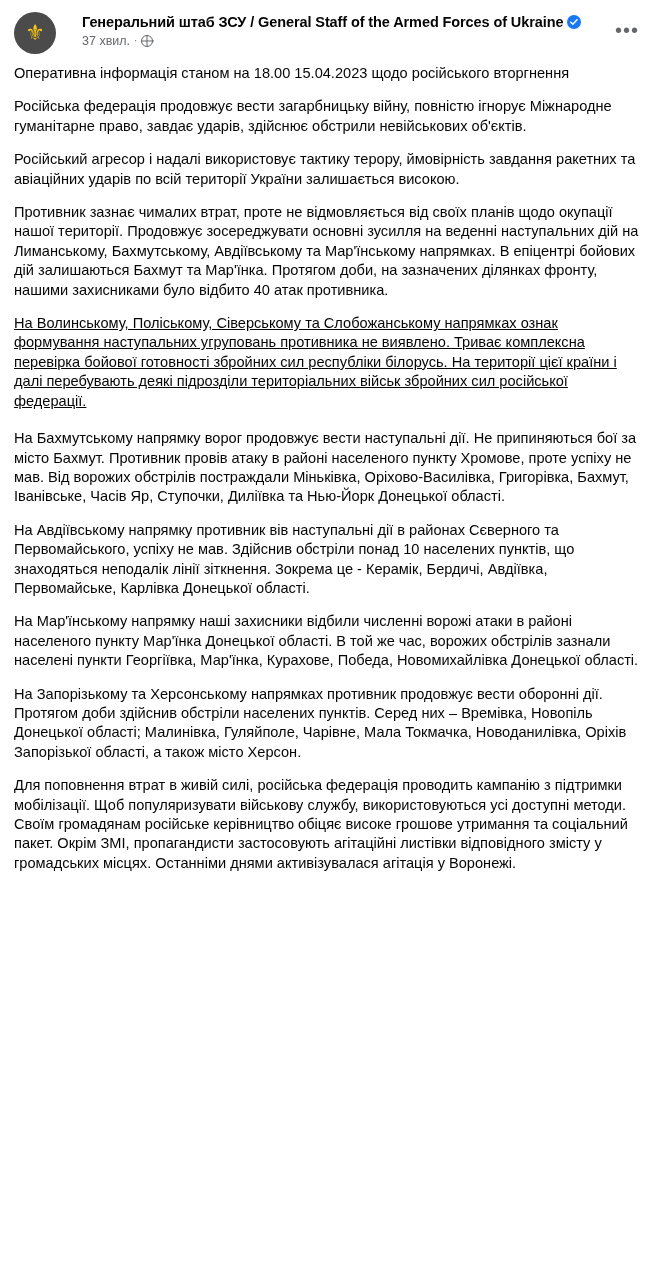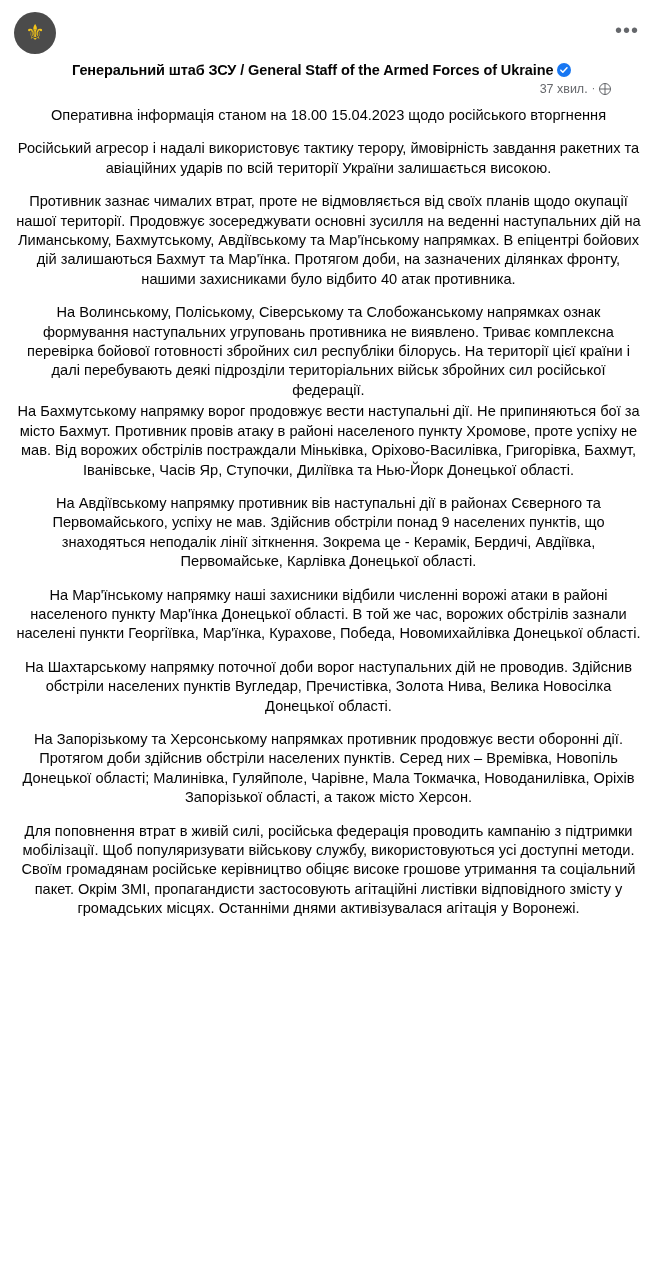--- a/index.html
+++ b/index.html
@@ -38,24 +38,23 @@
   }
   .avatar .trident {
     color: #f5c518;
     font-size: 22px;
     line-height: 1;
     font-family: "DejaVu Sans", sans-serif;
     font-weight: bold;
   }
   .header-text {
     flex: 1 1 auto;
-    padding-left: 16px;
+    padding-left: 26px;
     min-width: 0;
     padding-top: 1px;
-    margin-top: 48px;
   }
   .name-row {
     display: flex;
     align-items: center;
     flex-wrap: wrap;
     line-height: 18px;
   }
   .page-name {
     font-size: 14.5px;
     font-weight: bold;
@@ -73,21 +72,20 @@
     margin-left: 4px;
     flex: 0 0 14px;
   }
   .verified svg { display: block; }
   .meta-row {
     display: flex;
     align-items: center;
     margin-top: 3px;
     color: #65676b;
     font-size: 12.5px;
-    justify-content: flex-end;
   }
   .meta-dot {
     margin: 0 4px;
     font-size: 10px;
     line-height: 1;
   }
   .globe-icon {
     display: inline-block;
     width: 12px;
     height: 12px;
@@ -130,24 +128,23 @@
   }
   .post-body {
     padding: 4px 14px 14px 14px;
     font-size: 14.6px;
     line-height: 1.33;
     color: #050505;
   }
   .post-body p {
     margin: 0 0 14px 0;
     overflow-wrap: break-word;
-    text-align: center;
   }
   .post-body p:last-child { margin-bottom: 0; }
-  .post-body p.tight { margin-bottom: 2px; }
+  .post-body p.tight { margin-bottom: 18px; text-decoration: underline; }
 </style>
 </head>
 <body>
 
 <div class="post">
 
   <div class="post-header">
     <div class="avatar">
       <span class="trident">⚜</span>
     </div>
@@ -164,25 +161,25 @@
         <span>37 хвил.</span>
         <span class="meta-dot">·</span>
         <span class="globe-icon"></span>
       </div>
     </div>
     <div class="menu-btn">•••</div>
   </div>
 
   <div class="post-body">
     <p>Оперативна інформація станом на 18.00 15.04.2023 щодо російського вторгнення</p>
+    <p>Російська федерація продовжує вести загарбницьку війну, повністю ігнорує Міжнародне гуманітарне право, завдає ударів, здійснює обстрили невійськових об'єктів.</p>
     <p>Російський агресор і надалі використовує тактику терору, ймовірність завдання ракетних та авіаційних ударів по всій території України залишається високою.</p>
     <p>Противник зазнає чималих втрат, проте не відмовляється від своїх планів щодо окупації нашої території. Продовжує зосереджувати основні зусилля на веденні наступальних дій на Лиманському, Бахмутському, Авдіївському та Мар'їнському напрямках. В епіцентрі бойових дій залишаються Бахмут та Мар'їнка. Протягом доби, на зазначених ділянках фронту, нашими захисниками було  відбито 40 атак противника.</p>
     <p class="tight">На Волинському, Поліському, Сіверському та Слобожанському напрямках ознак формування наступальних угруповань противника не виявлено. Триває комплексна перевірка бойової готовності збройних сил республіки білорусь. На території цієї країни і далі перебувають деякі підрозділи територіальних військ збройних сил російської федерації.</p>
     <p>На Бахмутському напрямку ворог продовжує вести наступальні дії. Не припиняються бої за місто Бахмут. Противник провів атаку в районі населеного пункту Хромове, проте успіху не мав. Від ворожих обстрілів постраждали Міньківка, Оріхово-Василівка, Григорівка, Бахмут, Іванівське, Часів Яр, Ступочки, Диліївка та Нью-Йорк Донецької області.</p>
-    <p>На Авдіївському напрямку противник вів наступальні дії в районах Сєверного та Первомайського, успіху не мав. Здійснив обстріли понад 9 населених пунктів, що знаходяться неподалік лінії зіткнення. Зокрема це - Керамік, Бердичі, Авдіївка, Первомайське, Карлівка Донецької області.</p>
+    <p>На Авдіївському напрямку противник вів наступальні дії в районах Сєверного та Первомайського, успіху не мав. Здійснив обстріли понад 10 населених пунктів, що знаходяться неподалік лінії зіткнення. Зокрема це - Керамік, Бердичі, Авдіївка, Первомайське, Карлівка Донецької області.</p>
     <p>На Мар'їнському напрямку наші захисники відбили численні ворожі атаки в районі населеного пункту Мар'їнка Донецької області. В той же час, ворожих обстрілів зазнали населені пункти Георгіївка, Мар'їнка, Курахове, Победа, Новомихайлівка Донецької області.</p>
-    <p>На Шахтарському напрямку поточної доби ворог наступальних дій не проводив. Здійснив обстріли населених пунктів Вугледар, Пречистівка, Золота Нива, Велика Новосілка Донецької області.</p>
     <p>На Запорізькому та Херсонському напрямках противник продовжує вести  оборонні дії. Протягом доби здійснив обстріли населених пунктів. Серед них – Времівка, Новопіль Донецької області; Малинівка, Гуляйполе, Чарівне, Мала Токмачка, Новоданилівка, Оріхів Запорізької області, а також місто Херсон.</p>
     <p>Для поповнення втрат в живій силі, російська федерація проводить кампанію з підтримки мобілізації. Щоб популяризувати військову службу, використовуються усі доступні методи. Своїм громадянам російське керівництво обіцяє високе грошове утримання та соціальний пакет. Окрім ЗМІ, пропагандисти застосовують агітаційні листівки відповідного змісту у громадських місцях. Останніми днями активізувалася агітація у Воронежі.</p>
 
   </div>
 
 </div>
 
 </body></html>

